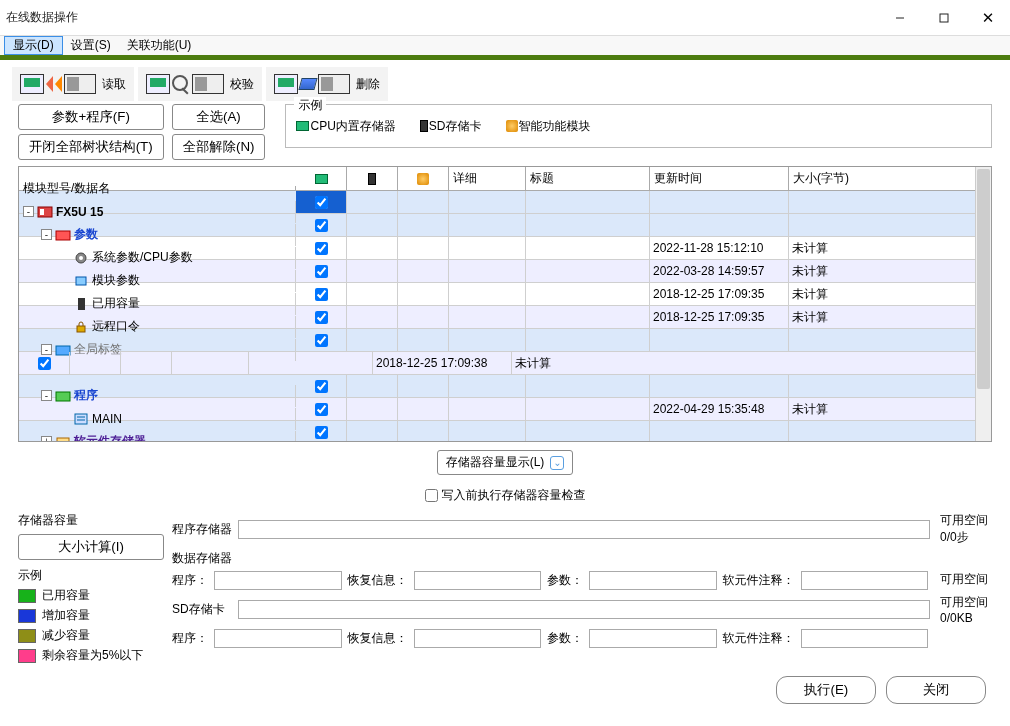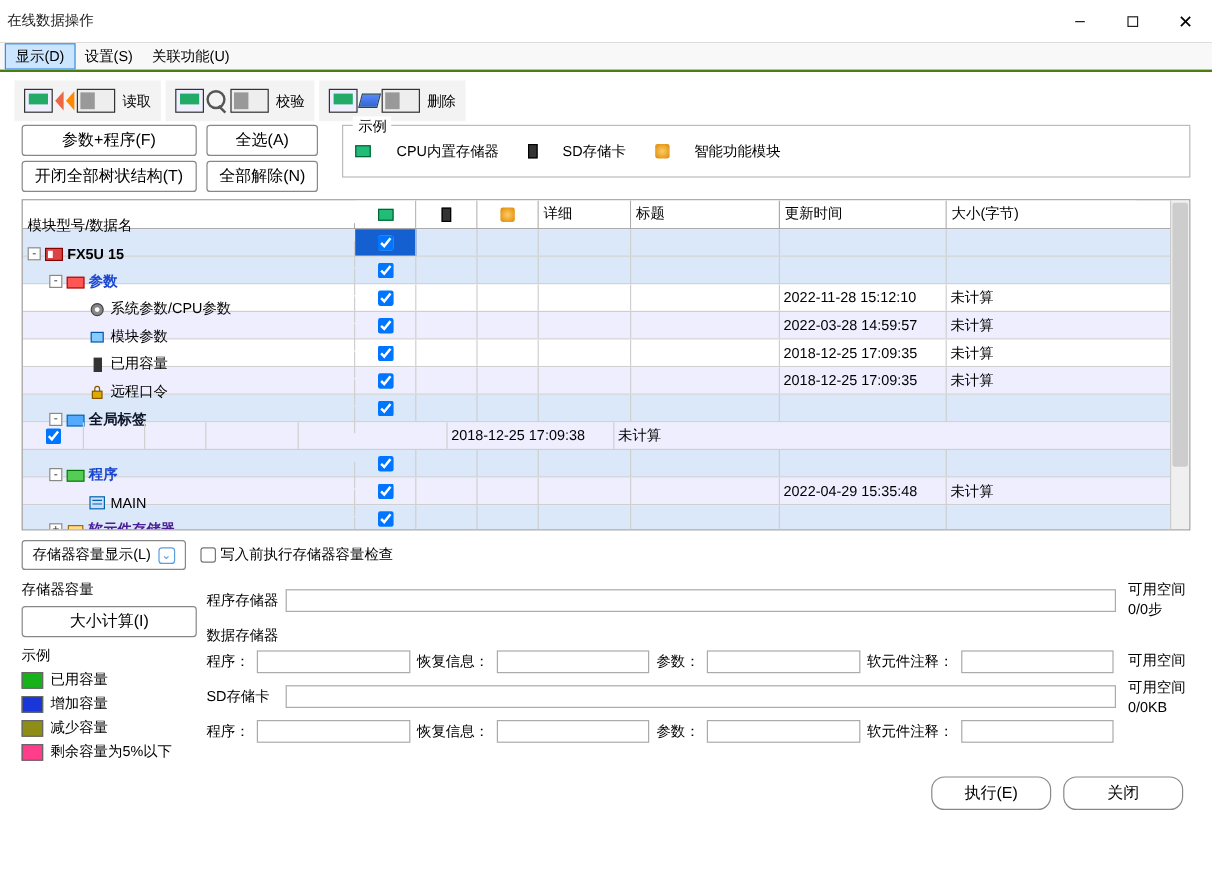--- a/index.html
+++ b/index.html
@@ -8,21 +8,21 @@
 
 
 .titlebar { height: 36px; background: #fff; display: flex; align-items: center; justify-content: space-between; padding: 0 0 0 6px; border-bottom: 1px solid #ddd; }
 .titlebar .title { font-size: 12px; color: #222; }
 .titlebar .winbtns { display: flex; }
 .titlebar .winbtn { width: 44px; height: 22px; display: flex; align-items: center; justify-content: center; font-size: 12px; cursor: default; }
 .titlebar .winbtn.close { font-size: 15px; }
 .titlebar .winbtn.minimize svg, .titlebar .winbtn.maximize svg { pointer-events: none; }
 
 
-.menubar { height: 24px; display: flex; align-items: stretch; padding: 0 4px; border-bottom: 2px solid #4d7c0f; background: #f8f8f8; }
+.menubar { height: 24px; display: flex; align-items: stretch; padding: 0 4px; border-bottom: 5px solid #4d7c0f; background: #f8f8f8; }
 .menubar .menuitem { padding: 0 8px; display: flex; align-items: center; cursor: default; }
 .menubar .menuitem.selected { background: #cce5ff; border: 1px solid #3a8ee6; }
 
 
 .toolbar-row { height: 42px; display: flex; align-items: center; padding: 6px 12px 0; background: #fff; }
 .bigbtn { display: flex; align-items: center; height: 34px; padding: 0 8px; margin-right: 4px; cursor: pointer; }
 .bigbtn .iconrow { display: flex; align-items: center; gap: 2px; margin-right: 6px; }
 .mini-pc { width: 24px; height: 20px; border: 1px solid #333; background: #eef; position: relative; }
 .mini-pc::after { content:""; position:absolute; left:3px; top:3px; right:3px; bottom:6px; background:#2a6; }
 .mini-plc { width: 32px; height: 20px; border: 1px solid #333; background: #eee; position: relative; }
@@ -40,21 +40,21 @@
 .btnrow { display: flex; align-items: flex-start; padding: 2px 18px; gap: 8px; }
 .btncol { display: flex; flex-direction: column; gap: 4px; }
 .stdbtn { padding: 3px 10px; background: #fff; border: 1px solid #888; border-radius: 3px; min-width: 72px; cursor: pointer; text-align: center; }
 .stdbtn.wide { min-width: 140px; }
 .dropdown-btn { display:flex; align-items:center; gap:6px; padding: 3px 8px; border:1px solid #888; border-radius:3px; background:#fff; cursor:pointer; }
 .dropdown-arrow { width:14px; height:14px; border:1.5px solid #5a9fe0; border-radius:3px; display:flex; align-items:center; justify-content:center; color:#5a9fe0; font-size:10px; }
 
 
 .legend-box { border: 1px solid #bbb; padding: 6px 10px; display: flex; align-items: center; gap: 24px; margin-left: 12px; position: relative; flex:1; height:44px; }
 .legend-box .legend-title { position: absolute; top: -8px; left: 8px; background: #fff; padding: 0 4px; }
-.legend-item { display: flex; align-items: center; gap: 21px; }
+.legend-item { display: flex; align-items: center; gap: 1px; }
 
 
 .table-wrap { margin: 4px 18px 0; border: 1px solid #999; height: 276px; display:flex; }
 .table-inner { flex:1; overflow:hidden; }
 .vscroll { width: 16px; background:#efefef; border-left:1px solid #ccc; position:relative; }
 .vscroll .thumb { position:absolute; left:1px; right:1px; top:2px; height:220px; background:#cdcdcd; border-radius:2px; }
 .thead { display: flex; background: #fff; height: 24px; border-bottom:1px solid #aaa; }
 .thead .th { border-right: 1px solid #aaa; display:flex; align-items:center; justify-content:center; font-size:12px; background:#fff; }
 .trow { display: flex; height: 23px; border-bottom: 1px solid #cfcfcf; align-items:center; }
 .trow.odd { background: #fff; }
@@ -71,21 +71,21 @@
 .c-size { width: 158px; }
 .tree-toggle { width:11px; height:11px; border:1px solid #888; display:inline-flex; align-items:center; justify-content:center; font-size:10px; line-height:1; margin-right:3px; cursor:pointer; background:#fff; color:#333; }
 .tree-icon { width:16px; height:14px; display:inline-block; margin-right:3px; vertical-align:middle; }
 .chk { width:13px; height:13px; }
 .hdr-icon { width:16px; height:14px; }
 .grn-chip { width:13px; height:10px; background:#2b7; border:1px solid #063; }
 .sd-chip { width:8px; height:12px; background:#333; border:1px solid #000; }
 .orange-chip { width:12px; height:12px; background:radial-gradient(#fc6,#d80); border-radius:2px; }
 
 
-.midrow { display:flex; align-items:center; padding: 8px 18px; gap: 12px; }
+.midrow { display:flex; align-items:center; padding: 8px 18px; gap: 12px; flex-direction: column; }
 
 
 .storage-panel { display:flex; padding: 0 18px 4px; gap: 8px; }
 .storage-left { width: 146px; display:flex; flex-direction:column; gap:3px; }
 .storage-left .section-label { margin-bottom:2px; }
 .swatch-row { display:flex; align-items:center; gap:6px; }
 .swatch { width:18px; height:14px; border:1px solid #666; }
 .storage-right { flex:1; display:flex; flex-direction:column; gap: 4px; font-size:12px; }
 .sr-row { display:flex; align-items:center; gap:4px; }
 .sr-label { width: 62px; }
@@ -312,21 +312,21 @@
             <div class="td c-title"></div>
             <div class="td c-time">2018-12-25 17:09:35</div>
             <div class="td c-size" style="border-right: none;">未计算</div>
           </div>
           <div class="trow blue">
             <div class="td c-name" style="padding-left: 22px;">
               <span class="tree-toggle">-</span>
               <span class="tree-icon"><svg width="16" height="14">
                   <rect x="1" y="3" width="14" height="9" fill="#5af" stroke="#06a"></rect>
                 </svg></span>
-              <span style="font-weight:bold;color:#0f172a;">全局标签</span>
+              <span style="font-weight:normal;color:#737373;">全局标签</span>
             </div>
             <div class="td c-chk1">
               <input type="checkbox" class="chk" checked="" style="">
             </div>
             <div class="td c-chk2"></div>
             <div class="td c-chk3"></div>
             <div class="td c-detail"></div>
             <div class="td c-title"></div>
             <div class="td c-time"></div>
             <div class="td c-size" style="border-right: none;"></div>

